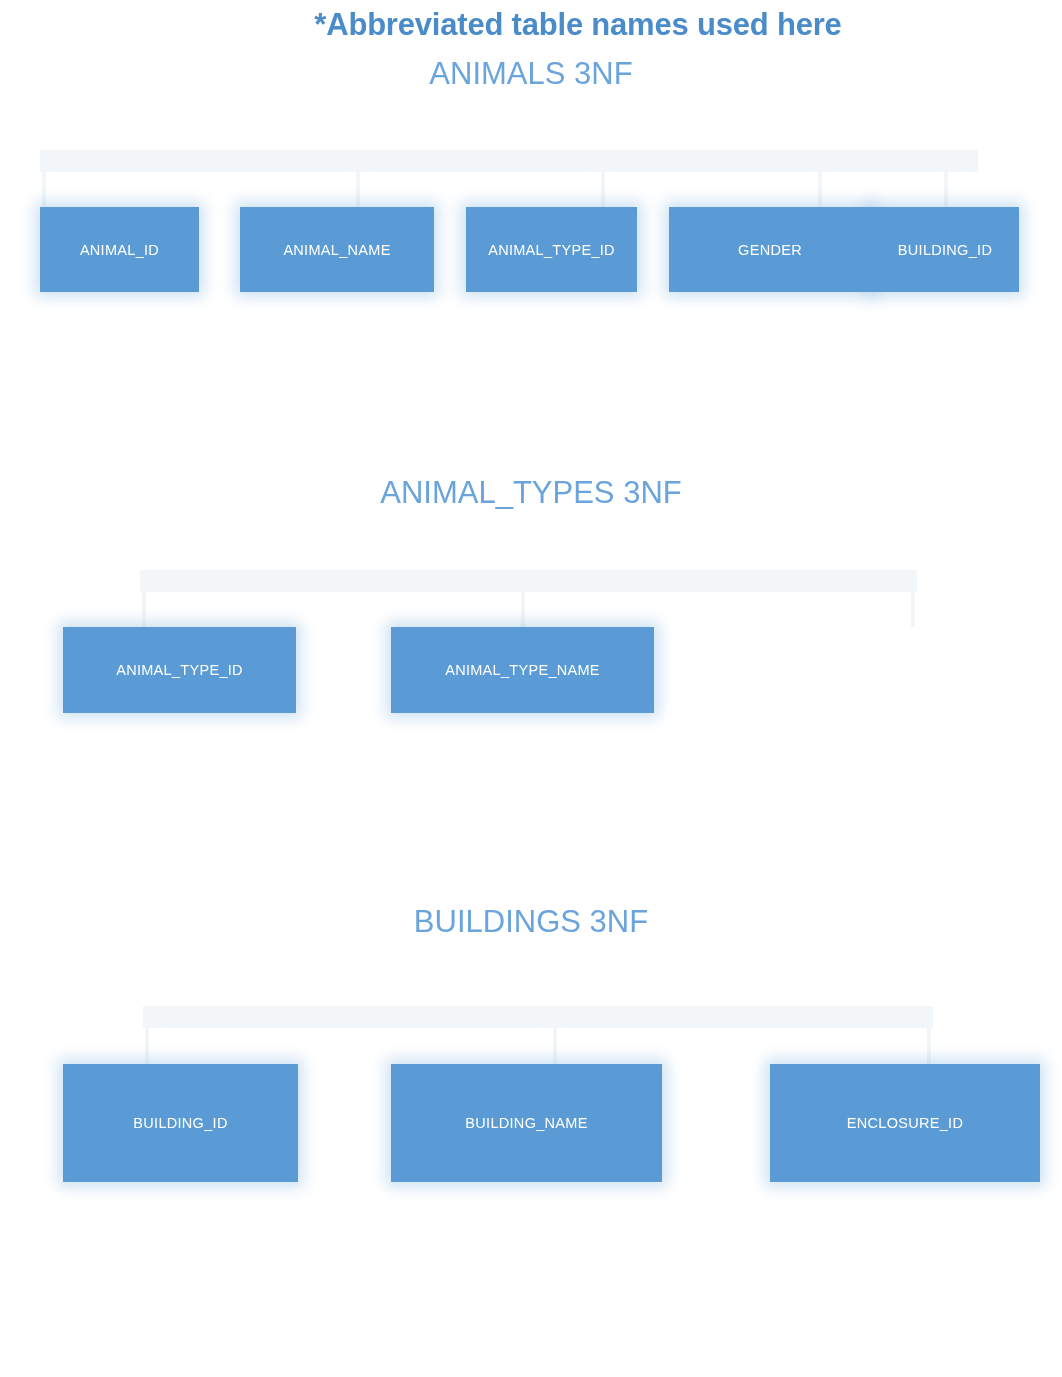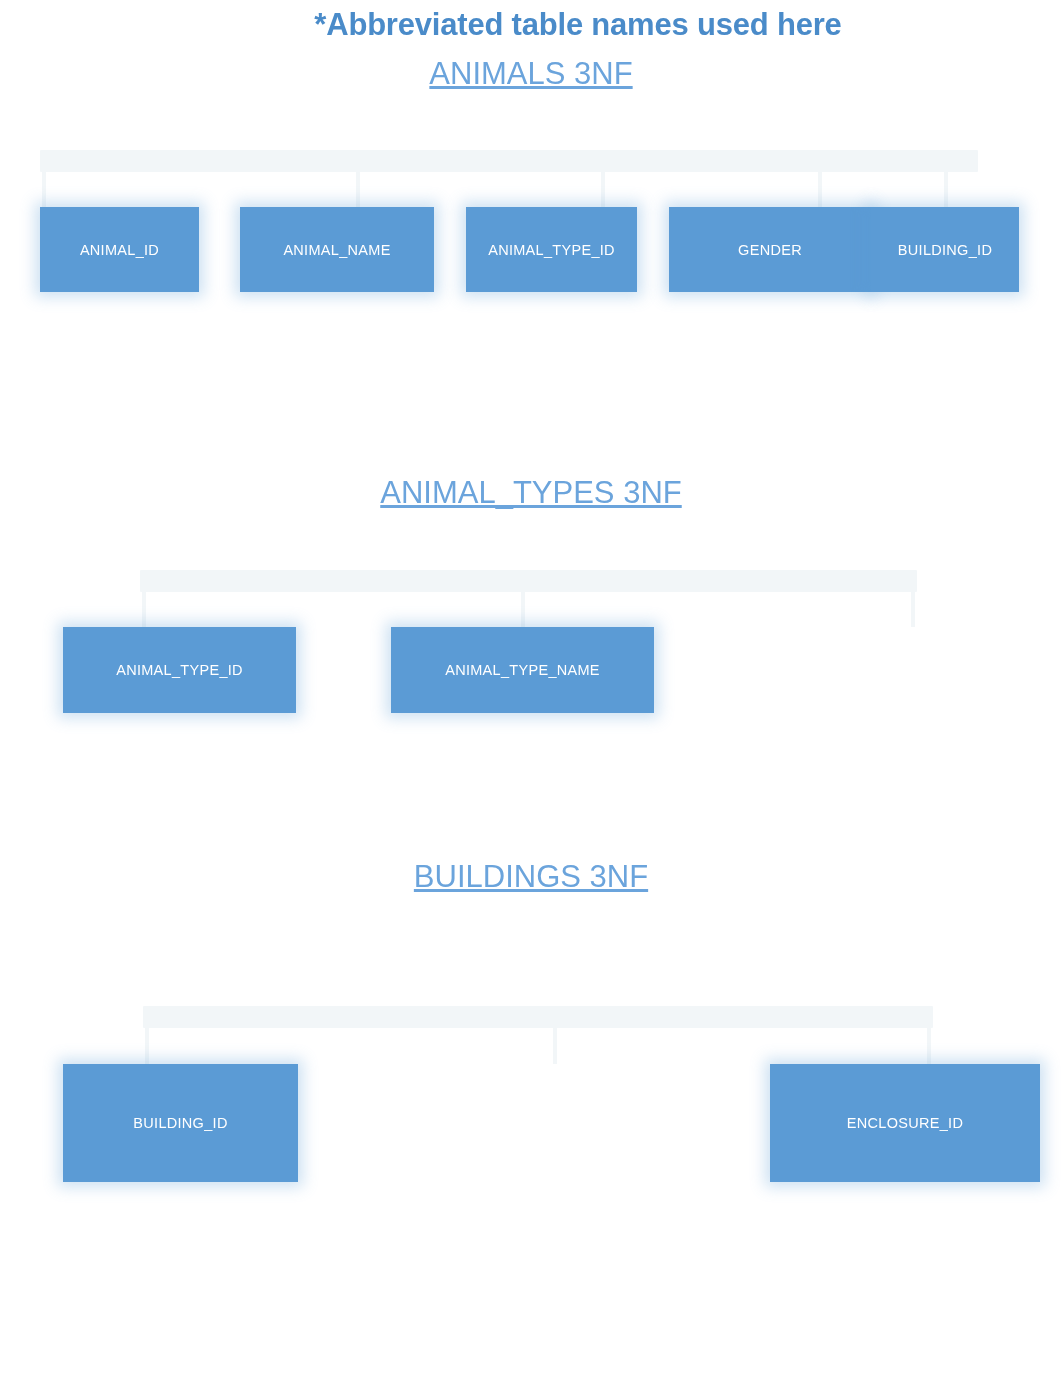--- a/index.html
+++ b/index.html
@@ -32,25 +32,24 @@
   }
   .section-title {
     position: absolute;
     left: 0;
     width: 1062px;
     text-align: center;
     font-size: 31px;
     font-weight: normal;
     color: #6BA4DC;
     line-height: 42px;
-    text-decoration: underline;
   }
   #title-animals   { top: 53px; }
   #title-types     { top: 472px; }
-  #title-buildings { top: 856px; }
+  #title-buildings { top: 901px; }
 
   
   .org-group {
     position: absolute;
     left: 0;
     width: 1062px;
   }
   #group-animals   { top: 140px;  height: 175px; }
   #group-types     { top: 562px;  height: 175px; }
   #group-buildings { top: 1000px; height: 210px; }
@@ -157,14 +156,15 @@
 <div class="org-group" id="group-buildings">
 
   <div class="connector-layer">
     <div class="trunk" style="left:143px; top:6px; width:790px;"></div>
     <div class="drop" style="left:145px; top:6px; height:58px;"></div>
     <div class="drop" style="left:553px; top:6px; height:58px;"></div>
     <div class="drop" style="left:927px; top:6px; height:58px;"></div>
   </div>
 
   <div class="node" id="n-building-id-2">BUILDING_ID</div>
+  <div class="node" id="n-building-name">BUILDING_NAME</div>
   <div class="node" id="n-enclosure-id">ENCLOSURE_ID</div>
 </div>
 
 </body></html>

